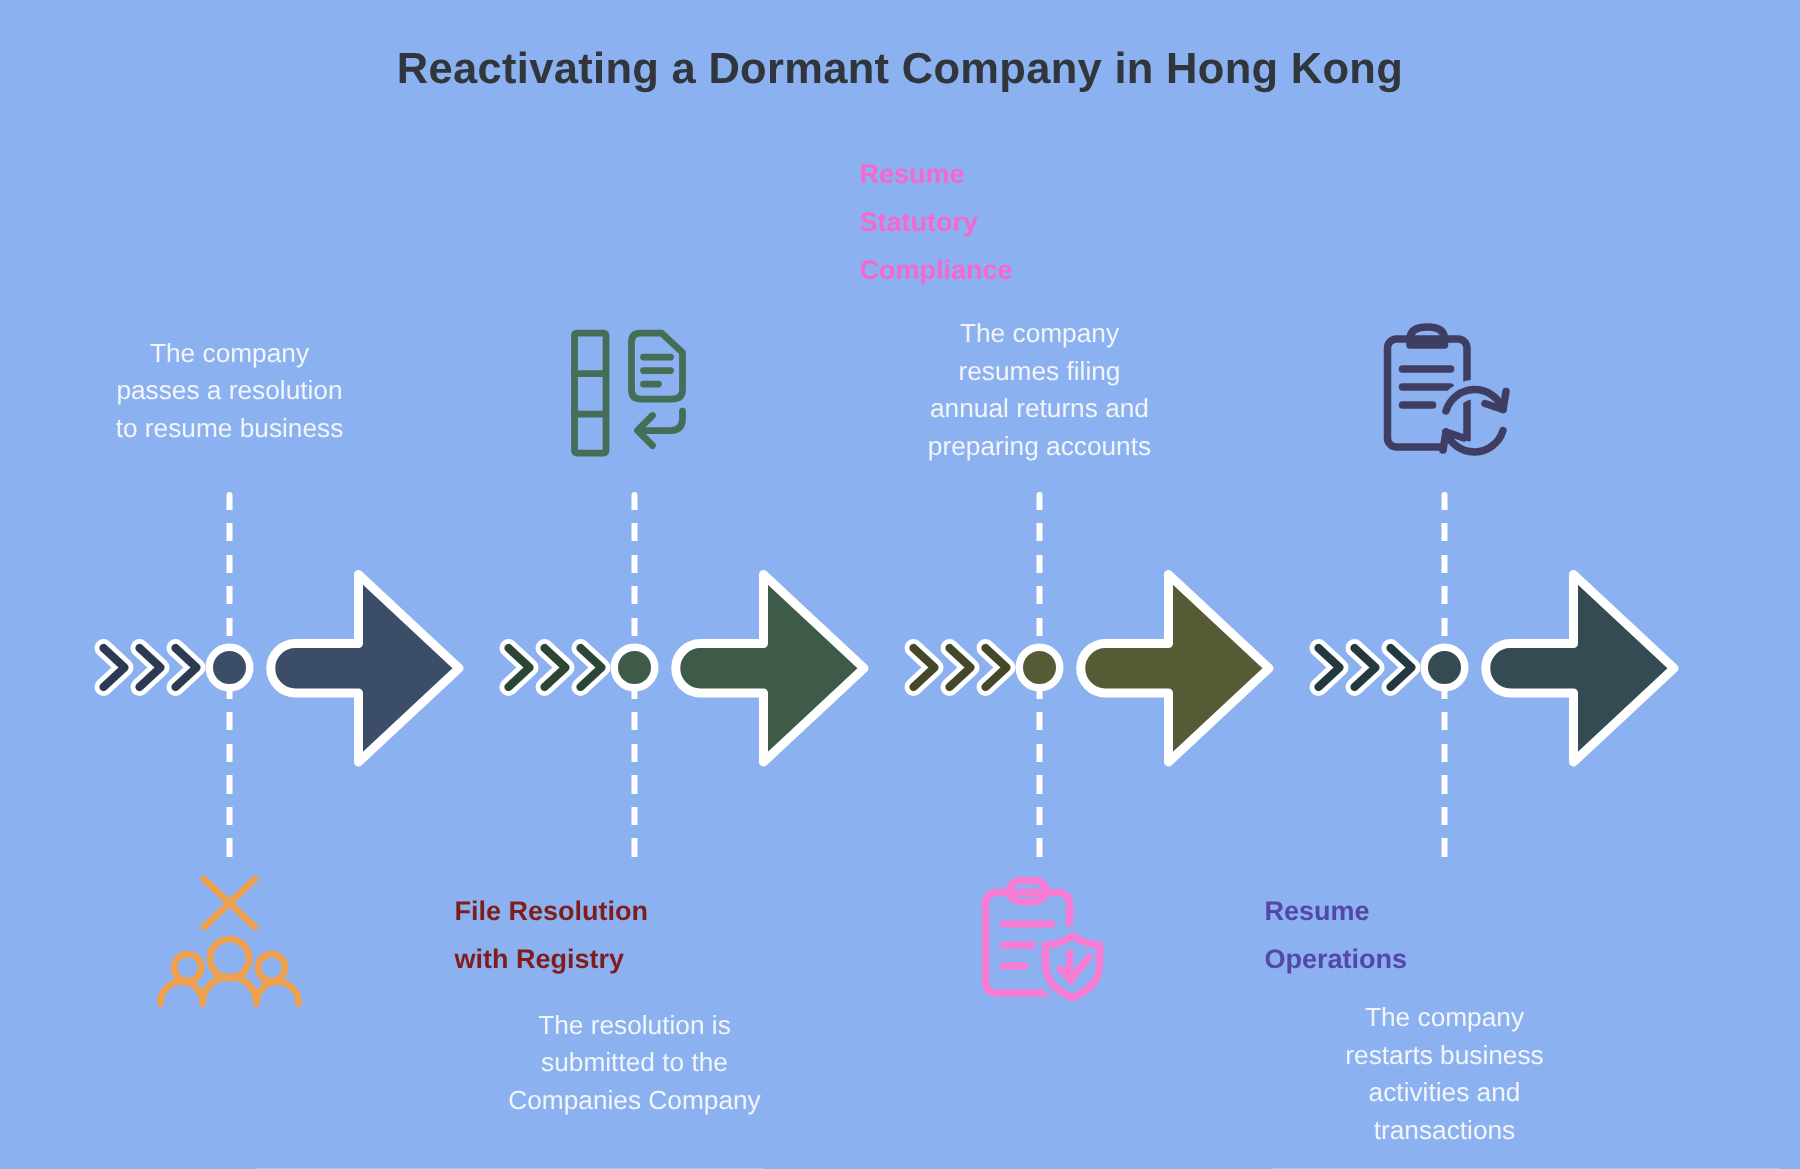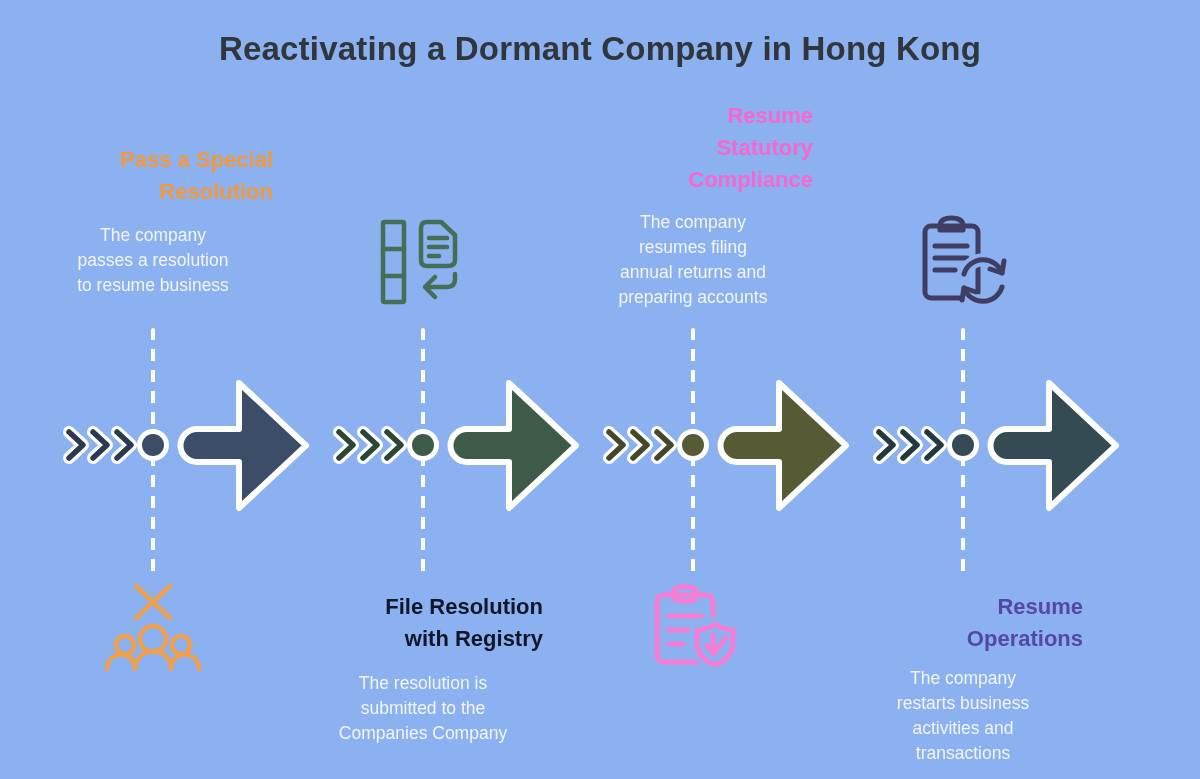--- a/index.html
+++ b/index.html
@@ -5,25 +5,25 @@
   html,body{margin:0;padding:0;}
   .canvas{
     position:relative;
     width:1200px;height:779px;
     overflow:hidden;
     font-family:"Liberation Sans", sans-serif;
   }
   .title{
     position:absolute;top:30px;left:0;width:100%;
     text-align:center;
-    font-size:33px;font-weight:700;letter-spacing:0.2px;
+    font-size:29px;font-weight:700;letter-spacing:0.2px;
   }
   .heading{
-    position:absolute;width:240px;text-align:right;
-    font-size:22px;font-weight:700;line-height:32px;
+    position:absolute;width:240px;text-align:left;
+    font-size:18px;font-weight:700;line-height:32px;
     white-space:pre-line;
   }
   .desc{
     position:absolute;width:240px;text-align:center;
     font-size:17.5px;font-weight:400;line-height:25px;
     white-space:pre-line;
   }
   .dash{
     position:absolute;top:328px;width:4px;height:248px;border-radius:2px;
     background:repeating-linear-gradient(to bottom,#FFFFFF 0 12px,transparent 12px 21px);
@@ -37,22 +37,20 @@
   .arrow{top:379px;}
   svg{display:block;overflow:visible;}
 </style>
 </head>
 <body>
 
 <div class="canvas" style="background: rgb(140, 177, 240);">
 
   <div class="title" style="color: rgb(48, 54, 60);">Reactivating a Dormant Company in Hong Kong</div>
 
-  <div class="heading" style="left: 33px; top: 144px; color: rgb(240, 153, 63);">Pass a Special
-Resolution</div>
   <div class="desc" style="left: 33px; top: 223px; color: rgb(242, 245, 249);">The company
 passes a resolution
 to resume business</div>
   <div class="dash" style="left:151px;"></div>
   <div class="chev" style="left:64px;">
     <svg width="72" height="44" viewBox="0 0 72 44" fill="none">
       <g stroke="#FFFFFF" stroke-width="12" stroke-linecap="round" stroke-linejoin="round">
         <polyline points="5,9 19,22 5,35"></polyline>
           <polyline points="29,9 43,22 29,35"></polyline>
           <polyline points="53,9 67,22 53,35"></polyline>
@@ -114,21 +112,21 @@
           <polyline points="53,9 67,22 53,35"></polyline>
       </g>
     </svg>
   </div>
   <div class="dot" style="left: 407px; background: rgb(62, 90, 72);"></div>
   <div class="arrow" style="left:447px;">
     <svg width="133" height="133" viewBox="0 0 133 133">
       <path d="M20,50 H62 V4 L129,66.5 L62,129 V83 H20 A16.5,16.5 0 0 1 20,50 Z" stroke="#FFFFFF" stroke-width="6" stroke-linejoin="round" fill="#3E5A48"></path>
     </svg>
   </div>
-  <div class="heading" style="left: 303px; top: 591px; color: #0f172a;">File Resolution
+  <div class="heading" style="left: 303px; top: 591px; color: #7f1d1d;">File Resolution
 with Registry</div>
   <div class="desc" style="left: 303px; top: 671px; color: rgb(242, 245, 249);">The resolution is
 submitted to the
 Companies Company</div>
 
   <div class="heading" style="left: 573px; top: 100px; color: rgb(247, 103, 206);">Resume
 Statutory
 Compliance</div>
   <div class="desc" style="left: 573px; top: 210px; color: rgb(242, 245, 249);">The company
 resumes filing

